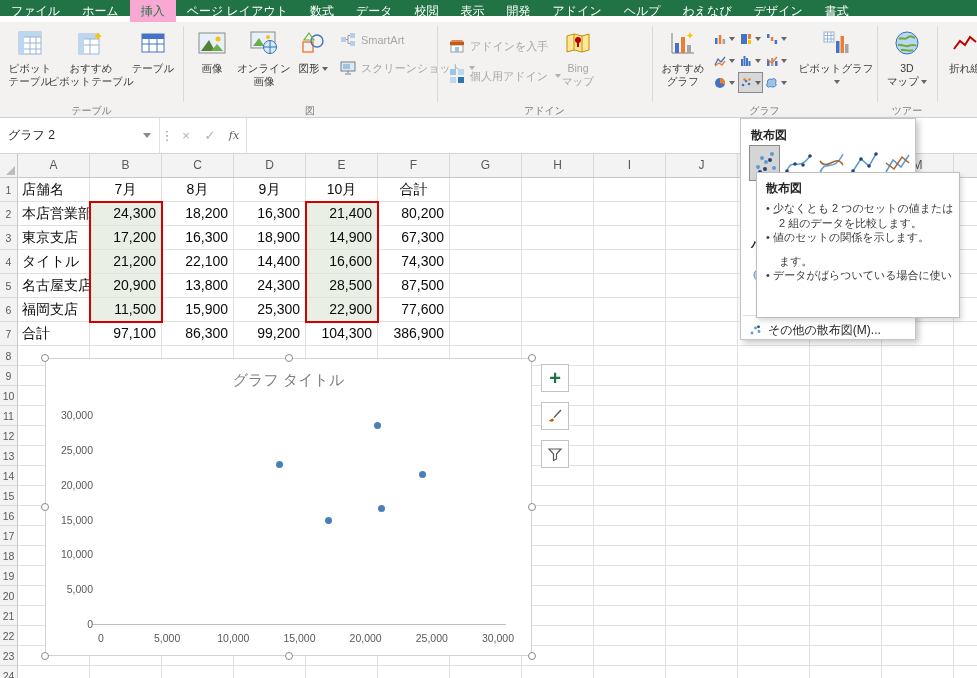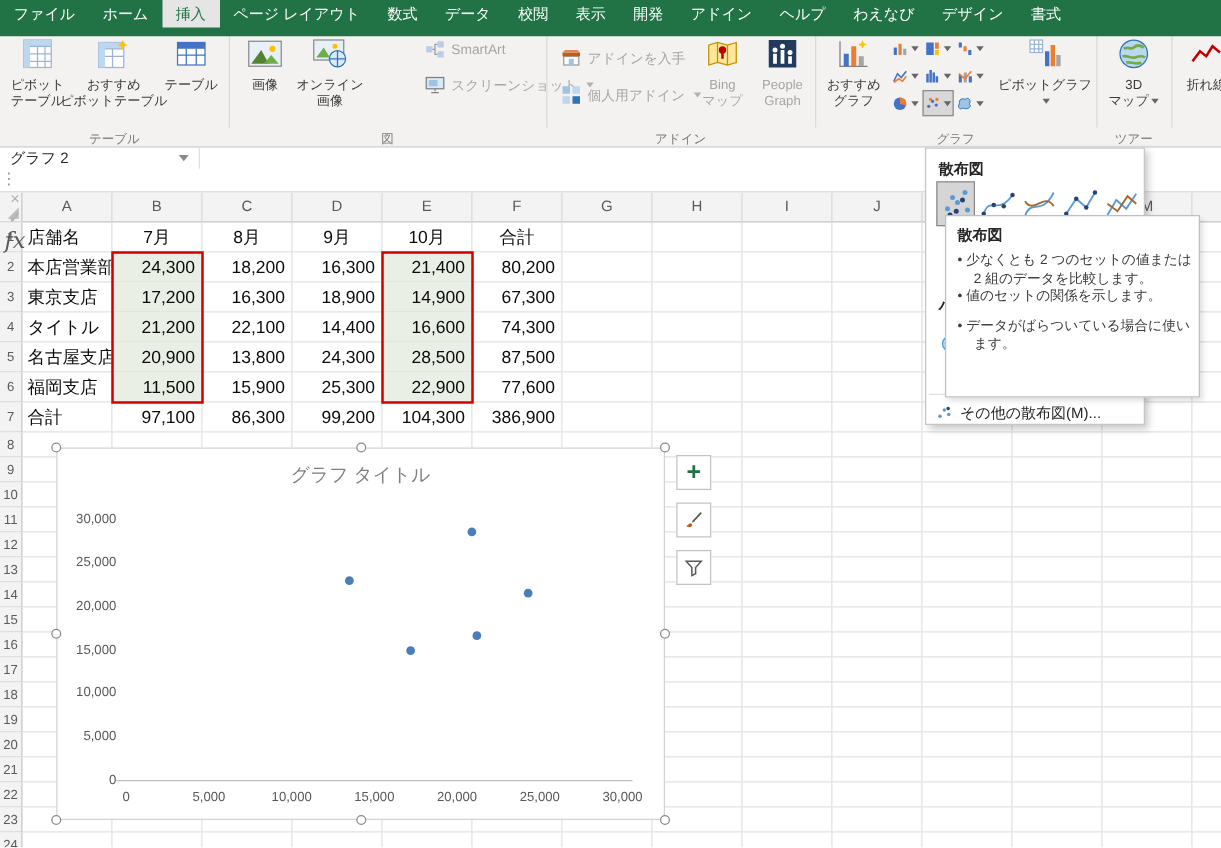--- a/index.html
+++ b/index.html
@@ -1,45 +1,45 @@
 <!DOCTYPE html>
 <html><head>
 <meta charset="utf-8">
 <style>
 *{margin:0;padding:0;box-sizing:border-box;font-family:"Liberation Sans","DejaVu Sans",sans-serif;}
 html,body{width:977px;height:678px;overflow:hidden;background:#fff;position:relative;}
 
 
-#tabbar{position:absolute;top:0;left:0;width:977px;height:29px;background:#217346;display:flex;z-index:20;}
+#tabbar{position:absolute;top:0;left:0;width:977px;height:16px;background:#217346;display:flex;z-index:20;}
 #tabs{display:flex;height:22px;}
 .tab{color:#fff;font-size:12px;padding:0 11px;display:flex;align-items:center;cursor:pointer;white-space:nowrap;}
-.tab.active{background:#e5e5e5;color:#217346;}
+.tab.active{background:#f9a8d4;color:#217346;}
 #tellme{position:absolute;right:0;top:0;height:22px;display:flex;align-items:center;color:#fff;font-size:12px;gap:5px;padding-right:2px;max-width:140px;overflow:hidden;white-space:nowrap;}
 
 
 #ribbon{position:absolute;top:22px;left:0;width:977px;height:96px;background:#f3f2f1;border-bottom:1px solid #d2d0ce;z-index:19;overflow:hidden;}
 .rsep{position:absolute;top:4px;height:76px;width:1px;background:#dcdad8;}
 .rgl{position:absolute;top:82px;font-size:10px;color:#7a7a7a;text-align:center;white-space:nowrap;}
 .bigbtn{position:absolute;top:2px;height:78px;display:flex;flex-direction:column;align-items:center;font-size:10.5px;color:#3b3a39;text-align:center;cursor:pointer;}
 .bicon{height:32px;display:flex;align-items:center;justify-content:center;margin-top:3px;}
 .blbl{line-height:13px;margin-top:3px;white-space:nowrap;}
 .smallbtn{position:absolute;height:24px;display:flex;align-items:center;font-size:11px;color:#3b3a39;gap:5px;padding:0 4px;cursor:pointer;white-space:nowrap;}
 .dim{color:#a6a6a6 !important;align-items:center;}
 .darrow{display:inline-block;width:0;height:0;border-left:3px solid transparent;border-right:3px solid transparent;border-top:4px solid #666;margin-left:2px;vertical-align:middle;}
 .dim .darrow{border-top-color:#b0b0b0;}
 .minibtn{position:absolute;width:25px;height:21px;display:flex;align-items:center;justify-content:center;gap:1px;cursor:pointer;border:1px solid transparent;}
 .minibtn.pressed{background:#d8d8d8;border-color:#8a8a8a;}
 
 
-#fbar{position:absolute;top:118px;left:0;width:977px;height:36px;background:#fff;border-bottom:1px solid #d6d6d6;display:flex;align-items:stretch;z-index:18;flex-direction:column;}
+#fbar{position:absolute;top:118px;left:0;width:977px;height:36px;background:#fff;border-bottom:1px solid #d6d6d6;display:flex;align-items:stretch;z-index:18;}
 #namebox{width:160px;border-right:1px solid #e1e1e1;display:flex;align-items:center;justify-content:space-between;padding:0 8px;font-size:12px;color:#262626;cursor:pointer;}
 .nb-arrow{width:0;height:0;border-left:4px solid transparent;border-right:4px solid transparent;border-top:5px solid #8a8a8a;}
 #fdots{width:14px;display:flex;align-items:center;justify-content:center;color:#9a9a9a;font-size:13px;cursor:col-resize;}
 .fbtn{width:24px;display:flex;align-items:center;justify-content:center;font-size:13px;color:#b0b0b0;cursor:pointer;}
-.fbtn.fx{color:#595959;font-style:italic;font-family:"DejaVu Serif",serif;font-size:18px;}
+.fbtn.fx{color:#595959;font-style:italic;font-family:"DejaVu Serif",serif;font-size:11px;}
 #finput{flex:1;border-left:1px solid #e1e1e1;font-size:12px;padding:0 6px;display:flex;align-items:center;cursor:text;}
 
 
 #grid{position:absolute;top:154px;left:0;width:977px;height:524px;background:#fff;overflow:hidden;z-index:1;}
 #colheaders{display:flex;height:24px;background:#f3f3f3;border-bottom:1px solid #c8c8c8;width:1030px;}
 .corner{width:18px;flex:0 0 18px;border-right:1px solid #c8c8c8;position:relative;background:#f3f3f3;cursor:pointer;}
 .corner-tri{position:absolute;right:2px;bottom:2px;width:0;height:0;border-left:9px solid transparent;border-bottom:9px solid #bdbdbd;}
 .colhdr{width:72px;flex:0 0 72px;border-right:1px solid #d9d9d9;text-align:center;line-height:23px;font-size:12px;color:#5a5a5a;cursor:pointer;}
 .grow{display:flex;width:1030px;}
 .rowhdr{width:18px;flex:0 0 18px;background:#f3f3f3;border-right:1px solid #c8c8c8;border-bottom:1px solid #d9d9d9;font-size:10.5px;color:#5a5a5a;display:flex;align-items:center;justify-content:center;cursor:pointer;}
@@ -170,20 +170,32 @@
           <circle cx="18" cy="6" r="2" fill="#ffc000"></circle>
           <circle cx="20" cy="16" r="6.5" fill="#dbe8f6" stroke="#2e75b6"></circle>
           <path d="M13.5 16h13M20 9.5v13" stroke="#2e75b6" fill="none"></path>
         </svg>
       </div>
     <div class="blbl">
         <div>オンライン</div>
         <div>画像</div>
       </div>
   </div>
+  <div class="bigbtn" style="left:294px;width:38px">
+    <div class="bicon">
+        <svg width="24" height="24">
+          <rect x="2" y="11" width="10" height="10" fill="none" stroke="#ed7d31" stroke-width="1.4"></rect>
+          <circle cx="16" cy="10" r="6" fill="none" stroke="#4472c4" stroke-width="1.4"></circle>
+          <polygon points="8,2 13,9 3,9" fill="none" stroke="#70ad47" stroke-width="1.2"></polygon>
+        </svg>
+      </div>
+    <div class="blbl">
+        <div><span>図形</span><span class="darrow"></span></div>
+      </div>
+  </div>
   <div class="smallbtn dim" style="left:336px;top:6px">
     <svg width="16" height="16">
         <rect x="1" y="5" width="5" height="5" fill="#b9cde8"></rect>
         <rect x="10" y="1" width="5" height="5" fill="#b9cde8"></rect>
         <rect x="10" y="9" width="5" height="5" fill="#b9cde8"></rect>
         <path d="M6 7.5h2v-4h2M8 7.5v4h2" stroke="#9a9a9a" fill="none"></path>
       </svg>
     <span>SmartArt</span>
   </div>
   <div class="smallbtn dim" style="left:336px;top:34px">
@@ -222,39 +234,20 @@
         <svg width="26" height="24">
           <polygon points="2,5 9,3 17,5 24,3 24,19 17,21 9,19 2,21" fill="#ffe699" stroke="#bf9000"></polygon>
           <path d="M9 3v16M17 5v16" stroke="#bf9000"></path>
           <circle cx="13" cy="9" r="3" fill="#c00000"></circle>
           <path d="M13 9v7" stroke="#c00000" stroke-width="2"></path>
         </svg>
       </div>
     <div class="blbl">
         <div>Bing</div>
         <div>マップ</div>
-      </div>
-  </div>
-  <div class="bigbtn dim" style="left:602px;width:48px">
-    <div class="bicon">
-        <svg width="24" height="24">
-          <rect x="1" y="1" width="22" height="22" fill="#223a5e"></rect>
-          <g fill="#fff">
-            <circle cx="6" cy="9" r="2"></circle>
-            <rect x="4.5" y="12" width="3" height="8"></rect>
-            <circle cx="12" cy="6" r="2"></circle>
-            <rect x="10.5" y="9" width="3" height="11"></rect>
-            <circle cx="18" cy="11" r="2"></circle>
-            <rect x="16.5" y="14" width="3" height="6"></rect>
-          </g>
-        </svg>
-      </div>
-    <div class="blbl">
-        <div>People</div>
-        <div>Graph</div>
       </div>
   </div>
   <div class="rgl" style="left:437px;width:215px">アドイン</div>
   <div class="rsep" style="left:652px"></div>
 
   <div class="bigbtn" style="left:658px;width:50px">
     <div class="bicon">
         <svg width="26" height="24">
           <path d="M2 2v20h22" stroke="#7f7f7f" fill="none"></path>
           <rect x="5" y="12" width="4" height="10" fill="#4472c4"></rect>
@@ -971,16 +964,16 @@
   </div>
 </div>
 
 <div id="tooltip">
   <div id="ttitle">散布図</div>
   <div id="tlines">
       <div class="ttline">• 少なくとも 2 つのセットの値または</div>
       <div class="ttline ind">2 組のデータを比較します。</div>
       <div class="ttline">• 値のセットの関係を示します。</div>
       <div class="ttline sp"></div>
+      <div class="ttline ind">ます。</div>
       <div class="ttline">• データがばらついている場合に使い</div>
-      <div class="ttline ind">ます。</div>
     </div>
 </div>
 
 </body></html>

